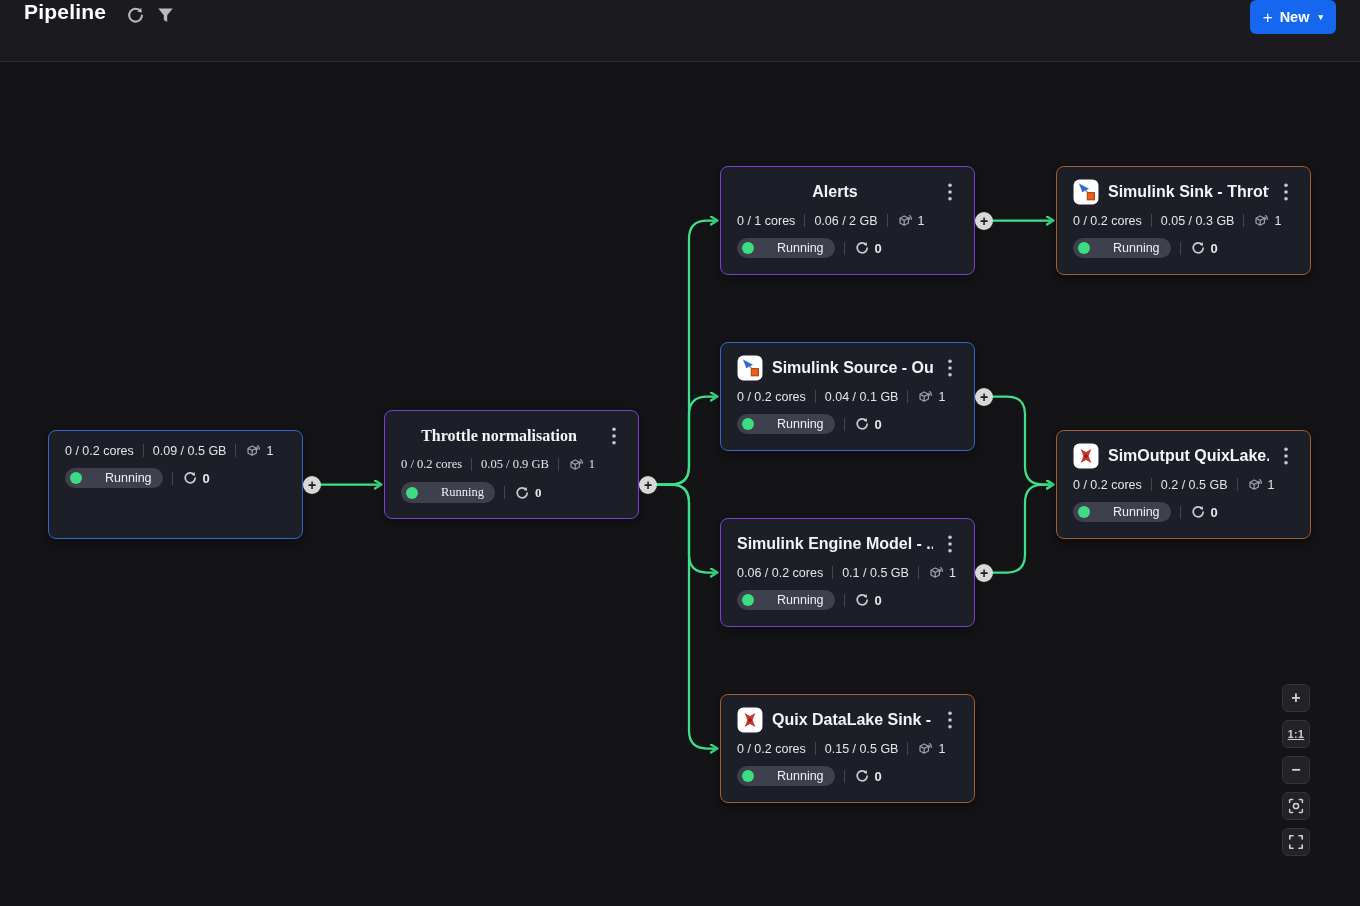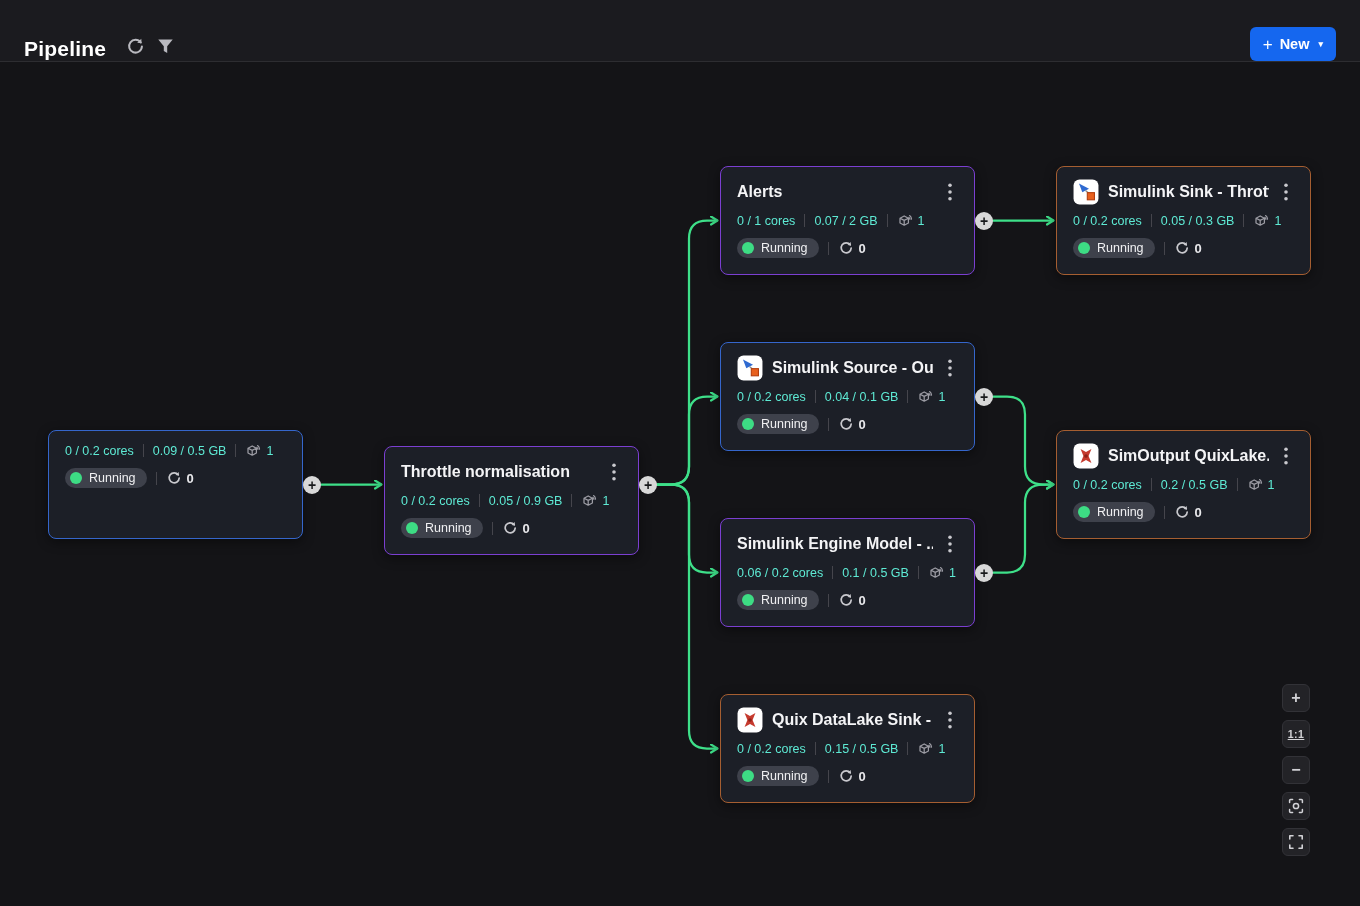--- a/index.html
+++ b/index.html
@@ -6,21 +6,21 @@
   html,body { margin:0; padding:0; }
   body {
     width:1360px; height:906px; position:relative; overflow:hidden;
     background:#141417; font-family:"Liberation Sans", sans-serif;
     -webkit-font-smoothing:antialiased;
   }
   
   .header {
     position:absolute; top:0; left:0; right:0; height:62px; z-index:10;
     background:#1b1b1f; border-bottom:1px solid #2d2d31;
-    display:flex; align-items:flex-end; padding:0 24px;
+    display:flex; align-items:flex-start; padding:0 24px;
   }
   .header h1 { margin:0 14px 0 0; font-size:21px; font-weight:700; color:#ffffff; letter-spacing:.2px; }
   .hicon { width:30px; height:30px; display:flex; align-items:center; justify-content:center;
            border-radius:6px; cursor:pointer; color:#b9b9bf; }
   .hicon svg { display:block; }
   .spacer { flex:1; }
   .new-btn {
     height:34px; padding:0 13px; border:none; border-radius:6px; cursor:pointer;
     background:#1567ef; color:#fff; font-family:inherit;
     display:flex; align-items:center; gap:7px; font-size:14.5px; font-weight:600;
@@ -29,33 +29,33 @@
   .new-btn .caret { font-size:9px; margin-left:2px; }
   
   #canvas { position:absolute; inset:0; }
   #edges { position:absolute; left:0; top:0; z-index:1; }
   .node {
     position:absolute; width:255px; height:109px; z-index:2;
     background:#1c1f27; border:1px solid #555; border-radius:8px;
     padding:12px 16px 11px; box-shadow:0 3px 12px rgba(0,0,0,.45);
     cursor:pointer;
   }
-  .node-head { display:flex; align-items:center; gap:9px; margin-bottom:8px; height:26px; }
+  .node-head { display:flex; align-items:center; gap:9px; margin-bottom:8px; height:26px;text-align:center; }
   .app-icon { width:26px; height:26px; flex:none; }
   .app-icon svg { display:block; }
   .node-title { flex:1; font-size:16px; font-weight:700; color:#f4f4f6;
                 white-space:nowrap; overflow:hidden; }
   .ext-link { flex:none; display:flex; }
   .kebab { flex:none; width:16px; display:flex; justify-content:center; cursor:pointer; }
   .node-stats { display:flex; align-items:center; white-space:nowrap;
-                font-size:12.5px; color:#5eead4; margin-bottom:10px; }
+                font-size:12.5px; color:#e5e5e5; margin-bottom:10px; }
   .vsep { width:1px; height:13px; background:#45454c; margin:0 9px; flex:none; }
   .topics { display:flex; align-items:center; gap:4px; }
   .status-row { display:flex; align-items:center; }
-  .pill { display:flex; align-items:center; gap:7px; background:#3e414b;
+  .pill { display:flex; align-items:center; gap:23px; background:#3e414b;
           border-radius:12px; padding:3px 11px 3px 5px; }
   .dot { width:12px; height:12px; border-radius:50%; background:#3ddc84; }
   .pill span { font-size:12.5px; color:#f0f0f2; }
   .restart { display:flex; align-items:center; gap:5px; color:#e9e9ec;
              font-size:13px; font-weight:700; }
   .port {
     position:absolute; z-index:3; width:18px; height:18px; border-radius:50%;
     background:#d8d8d8; color:#17181a; display:flex; align-items:center; justify-content:center;
     font-size:14px; font-weight:700; line-height:1; cursor:pointer; user-select:none;
   }
@@ -137,21 +137,21 @@
       <span class="restart">
         <svg width="16" height="16" viewBox="0 0 16 16">
           <path d="M12.2 4.8 A5 5 0 1 0 13.2 8" fill="none" stroke="#c9c9ce" stroke-width="1.7" stroke-linecap="round"></path>
           <path d="M12.7 1.9 L12.9 5.4 L9.5 5.0 Z" fill="#c9c9ce"></path>
         </svg>
         <span>0</span>
       </span>
     </div>
   </div>
     <div class="port" style="left: 303px; top: 475.5px;">+</div>
-    <div class="node" style="left: 384px; top: 446px; border-color: rgb(123, 63, 209);">
+    <div class="node" style="left: 384px; top: 410px; border-color: rgb(123, 63, 209); font-family: Liberation Serif, serif;">
     <div class="node-head">
 
       <span class="node-title">Throttle normalisation</span>
 
       <span class="kebab">
         <svg width="4" height="18" viewBox="0 0 4 18">
           <circle cx="2" cy="2.2" r="1.8" fill="#c9c9ce"></circle>
           <circle cx="2" cy="9" r="1.8" fill="#c9c9ce"></circle>
           <circle cx="2" cy="15.8" r="1.8" fill="#c9c9ce"></circle>
         </svg>
@@ -196,21 +196,21 @@
         <svg width="4" height="18" viewBox="0 0 4 18">
           <circle cx="2" cy="2.2" r="1.8" fill="#c9c9ce"></circle>
           <circle cx="2" cy="9" r="1.8" fill="#c9c9ce"></circle>
           <circle cx="2" cy="15.8" r="1.8" fill="#c9c9ce"></circle>
         </svg>
       </span>
     </div>
     <div class="node-stats">
       <span>0 / 1 cores</span>
       <span class="vsep"></span>
-      <span>0.07 / 2 GB</span>
+      <span>0.06 / 2 GB</span>
       <span class="vsep"></span>
       <span class="topics">
         <svg width="17" height="15" viewBox="0 0 17 15">
           <path d="M3 5.2 L7.2 3 L11.4 5.2 L7.2 7.4 Z M3 5.2 V10 L7.2 12.2 V7.4 M11.4 5.2 V10 L7.2 12.2" fill="none" stroke="#9c9ca4" stroke-width="1.25" stroke-linejoin="round"></path>
           <path d="M12.6 2.6 a4.6 4.6 0 0 1 1.9 3.5" fill="none" stroke="#9c9ca4" stroke-width="1.25" stroke-linecap="round"></path>
           <path d="M11.9 4.4 a2.4 2.4 0 0 1 1 1.9" fill="none" stroke="#9c9ca4" stroke-width="1.25" stroke-linecap="round"></path>
         </svg>
         <span>1</span>
       </span>
     </div>

